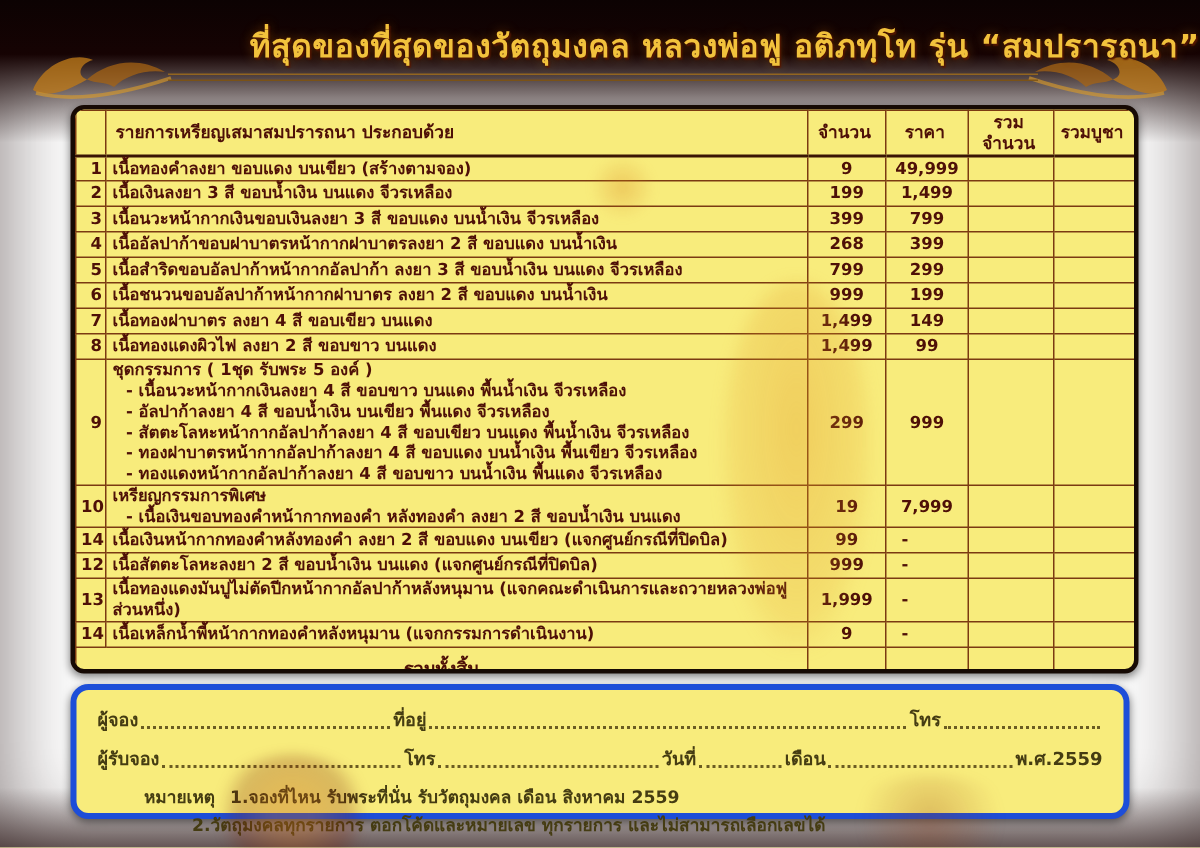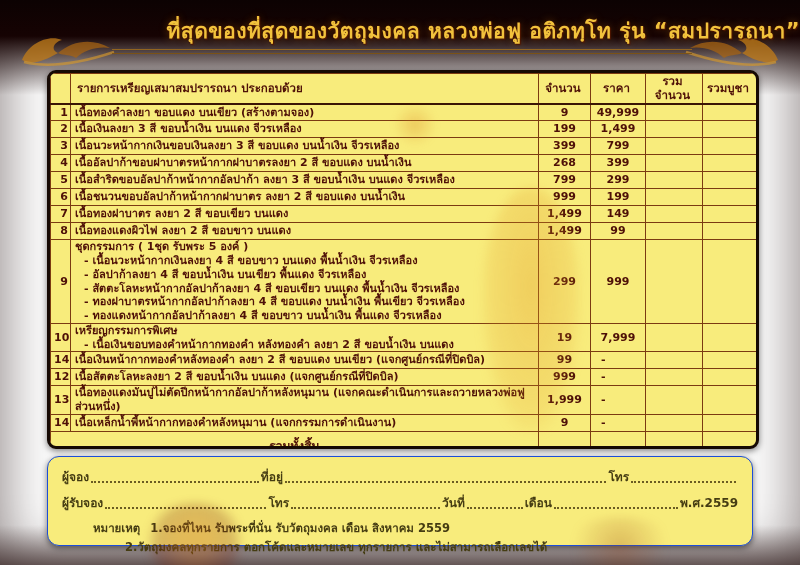--- a/index.html
+++ b/index.html
@@ -46,21 +46,21 @@
   .wm{position:absolute;pointer-events:none;}
   .wm-coin{left:390px;top:100px;width:44px;height:44px;border-radius:50%;
     background:radial-gradient(circle, rgba(215,125,25,.30), transparent 70%);filter:blur(3px);}
   .wm-ring1{left:140px;bottom:-18px;width:110px;height:80px;border-radius:50%;
     background:radial-gradient(circle, rgba(190,95,20,.35) 20%, rgba(120,30,8,.25) 55%, transparent 72%);filter:blur(4px);}
   .wm-ring2{left:560px;bottom:-12px;width:120px;height:60px;border-radius:50%;
     background:radial-gradient(circle, rgba(150,60,12,.28), transparent 70%);filter:blur(4px);}
 
   
   .form-box{position:absolute;left:47px;top:456px;width:706px;height:90px;
-    background:#f8ec7c;border:1px solid #1d4ed8;border-radius:12px;
+    background:#f8ec7c;border:4px solid #1d4ed8;border-radius:12px;
     box-shadow:0 2px 6px rgba(0,0,0,.5);
     padding:10px 14px 0 14px;box-sizing:border-box;
     color:#453c12;font-size:12px;font-weight:bold;}
   .f-line{display:flex;align-items:flex-end;margin-bottom:7px;white-space:nowrap;}
   .dots{border-bottom:2px dotted #6b5c22;height:2px;margin:0 2px 3px 2px;}
   .note-line{display:flex;margin-bottom:1px;font-size:11.5px;}
   .note-indent{margin-left:63px;}
   .nl{margin-right:10px;margin-left:31px;}
 </style>
 </head>
@@ -163,21 +163,21 @@
               <div>เนื้อชนวนขอบอัลปาก้าหน้ากากฝาบาตร ลงยา 2 สี ขอบแดง บนน้ำเงิน</div>
             </td>
             <td class="c-num">999</td>
             <td class="c-num">199</td>
             <td class="c-num"></td>
             <td class="c-num"></td>
           </tr>
           <tr class="r">
             <td class="c-no">7</td>
             <td class="c-desc">
-              <div>เนื้อทองฝาบาตร ลงยา 2 สี ขอบเขียว บนแดง</div>
+              <div>เนื้อทองฝาบาตร ลงยา 4 สี ขอบเขียว บนแดง</div>
             </td>
             <td class="c-num">1,499</td>
             <td class="c-num">149</td>
             <td class="c-num"></td>
             <td class="c-num"></td>
           </tr>
           <tr class="r">
             <td class="c-no">8</td>
             <td class="c-desc">
               <div>เนื้อทองแดงผิวไฟ ลงยา 2 สี ขอบขาว บนแดง</div>

